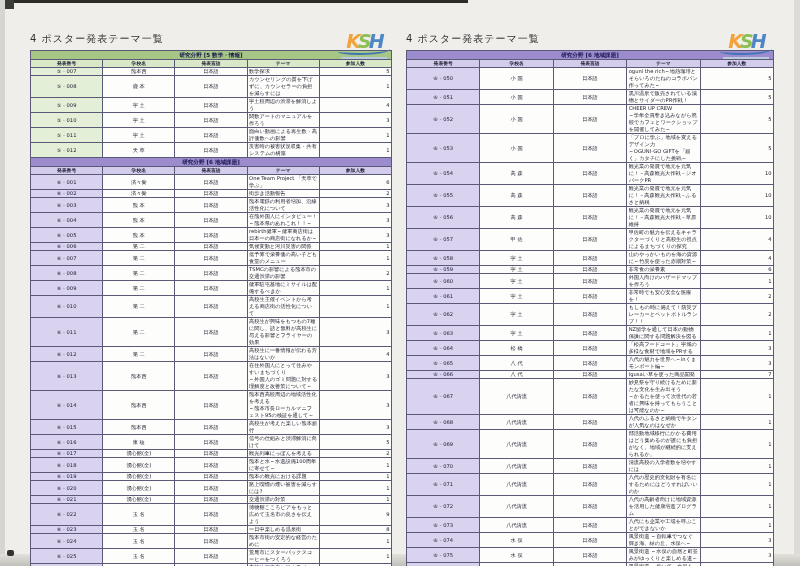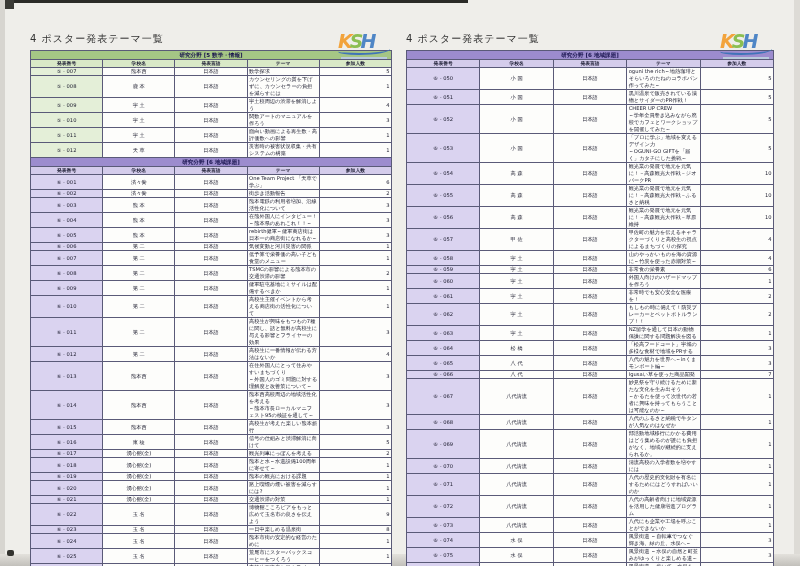--- a/index.html
+++ b/index.html
@@ -22,21 +22,21 @@
   .page.left{left:30px;width:362px;}
   .page.right{left:406px;width:368px;}
 
   .page-title{
     text-align:left;font-size:10px;letter-spacing:1px;color:#333;
     margin:6px 0 4px 0;font-weight:500;
   }
   .logo{
     position:absolute;top:4px;right:2px;width:52px;height:30px;
     font-weight:bold;font-style:italic;font-size:19px;line-height:22px;
-    letter-spacing:-3px;
+    letter-spacing:-3px;text-align:center;
   }
   .logo .k{color:#f2a33c;}
   .logo .s{color:#8cbf52;}
   .logo .h{color:#4f86c6;}
   .logo .swoosh{
     display:block;height:4px;border-bottom:2px solid #3f74b8;
     border-radius:0 0 60% 40%/0 0 100% 60%;margin-top:-3px;
   }
   .logo .tagline{display:block;height:2px;background:#b9cbdd;margin-top:2px;width:90%;margin-left:5%;}
 

